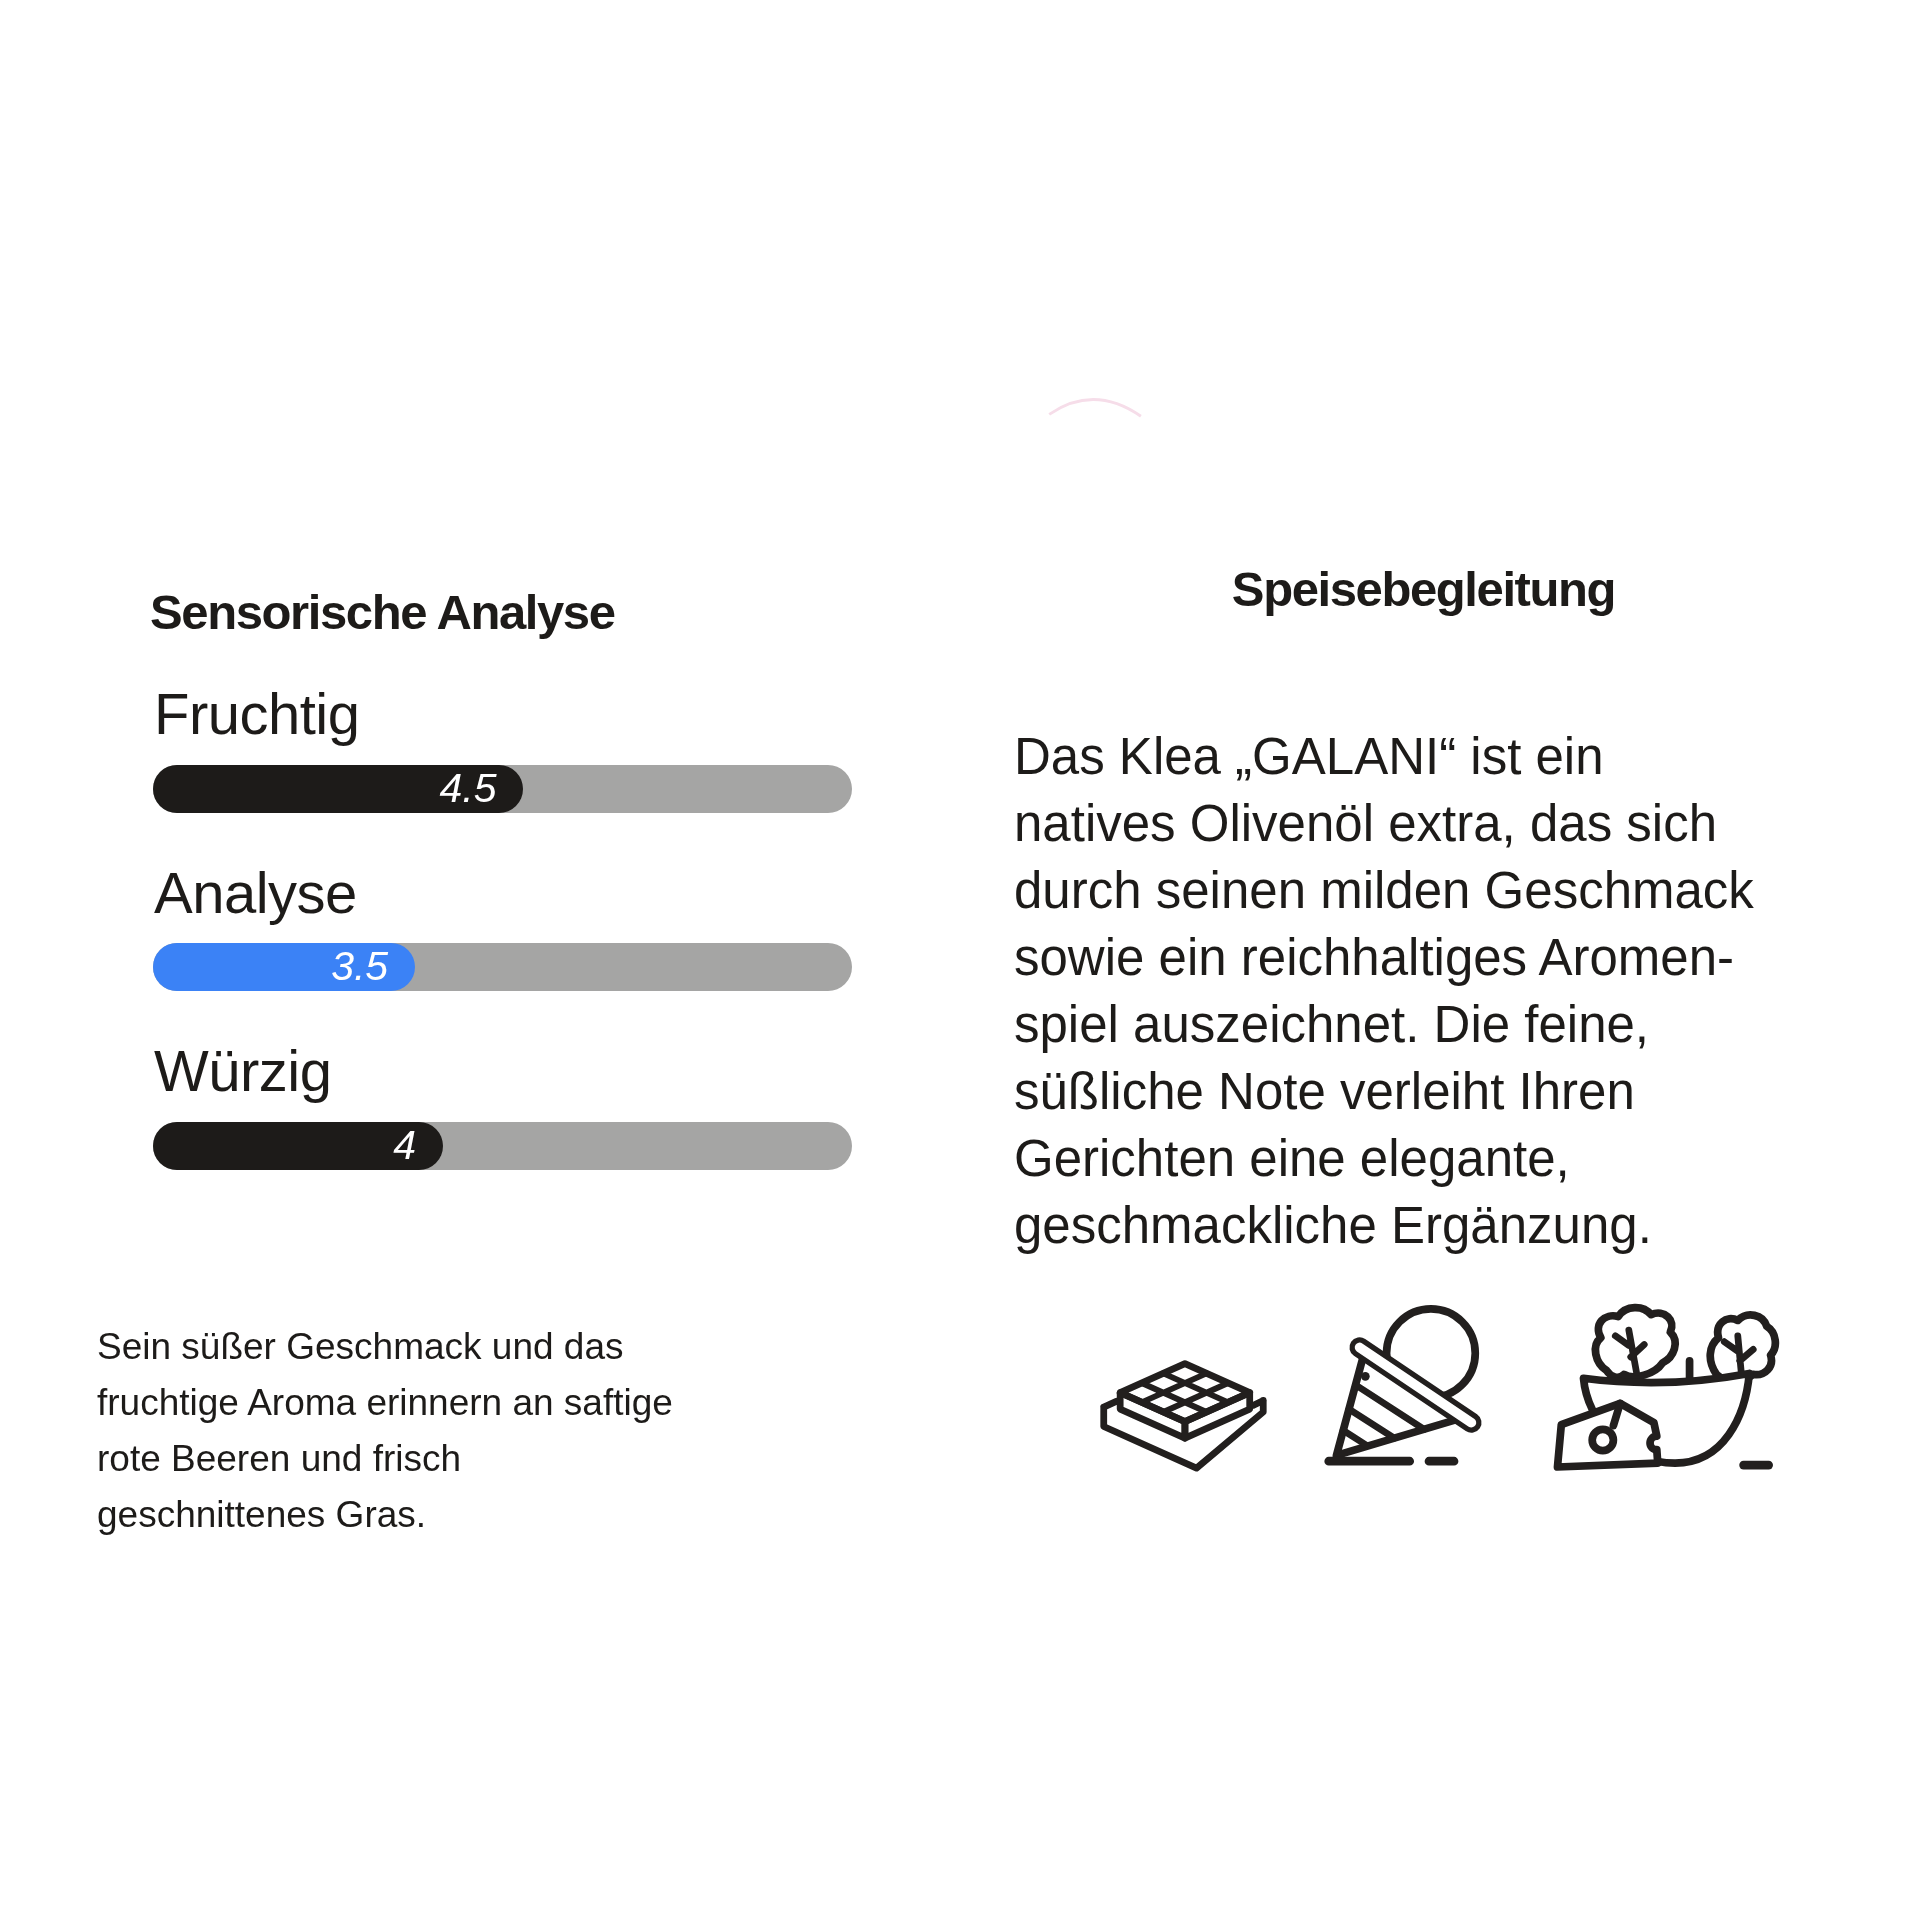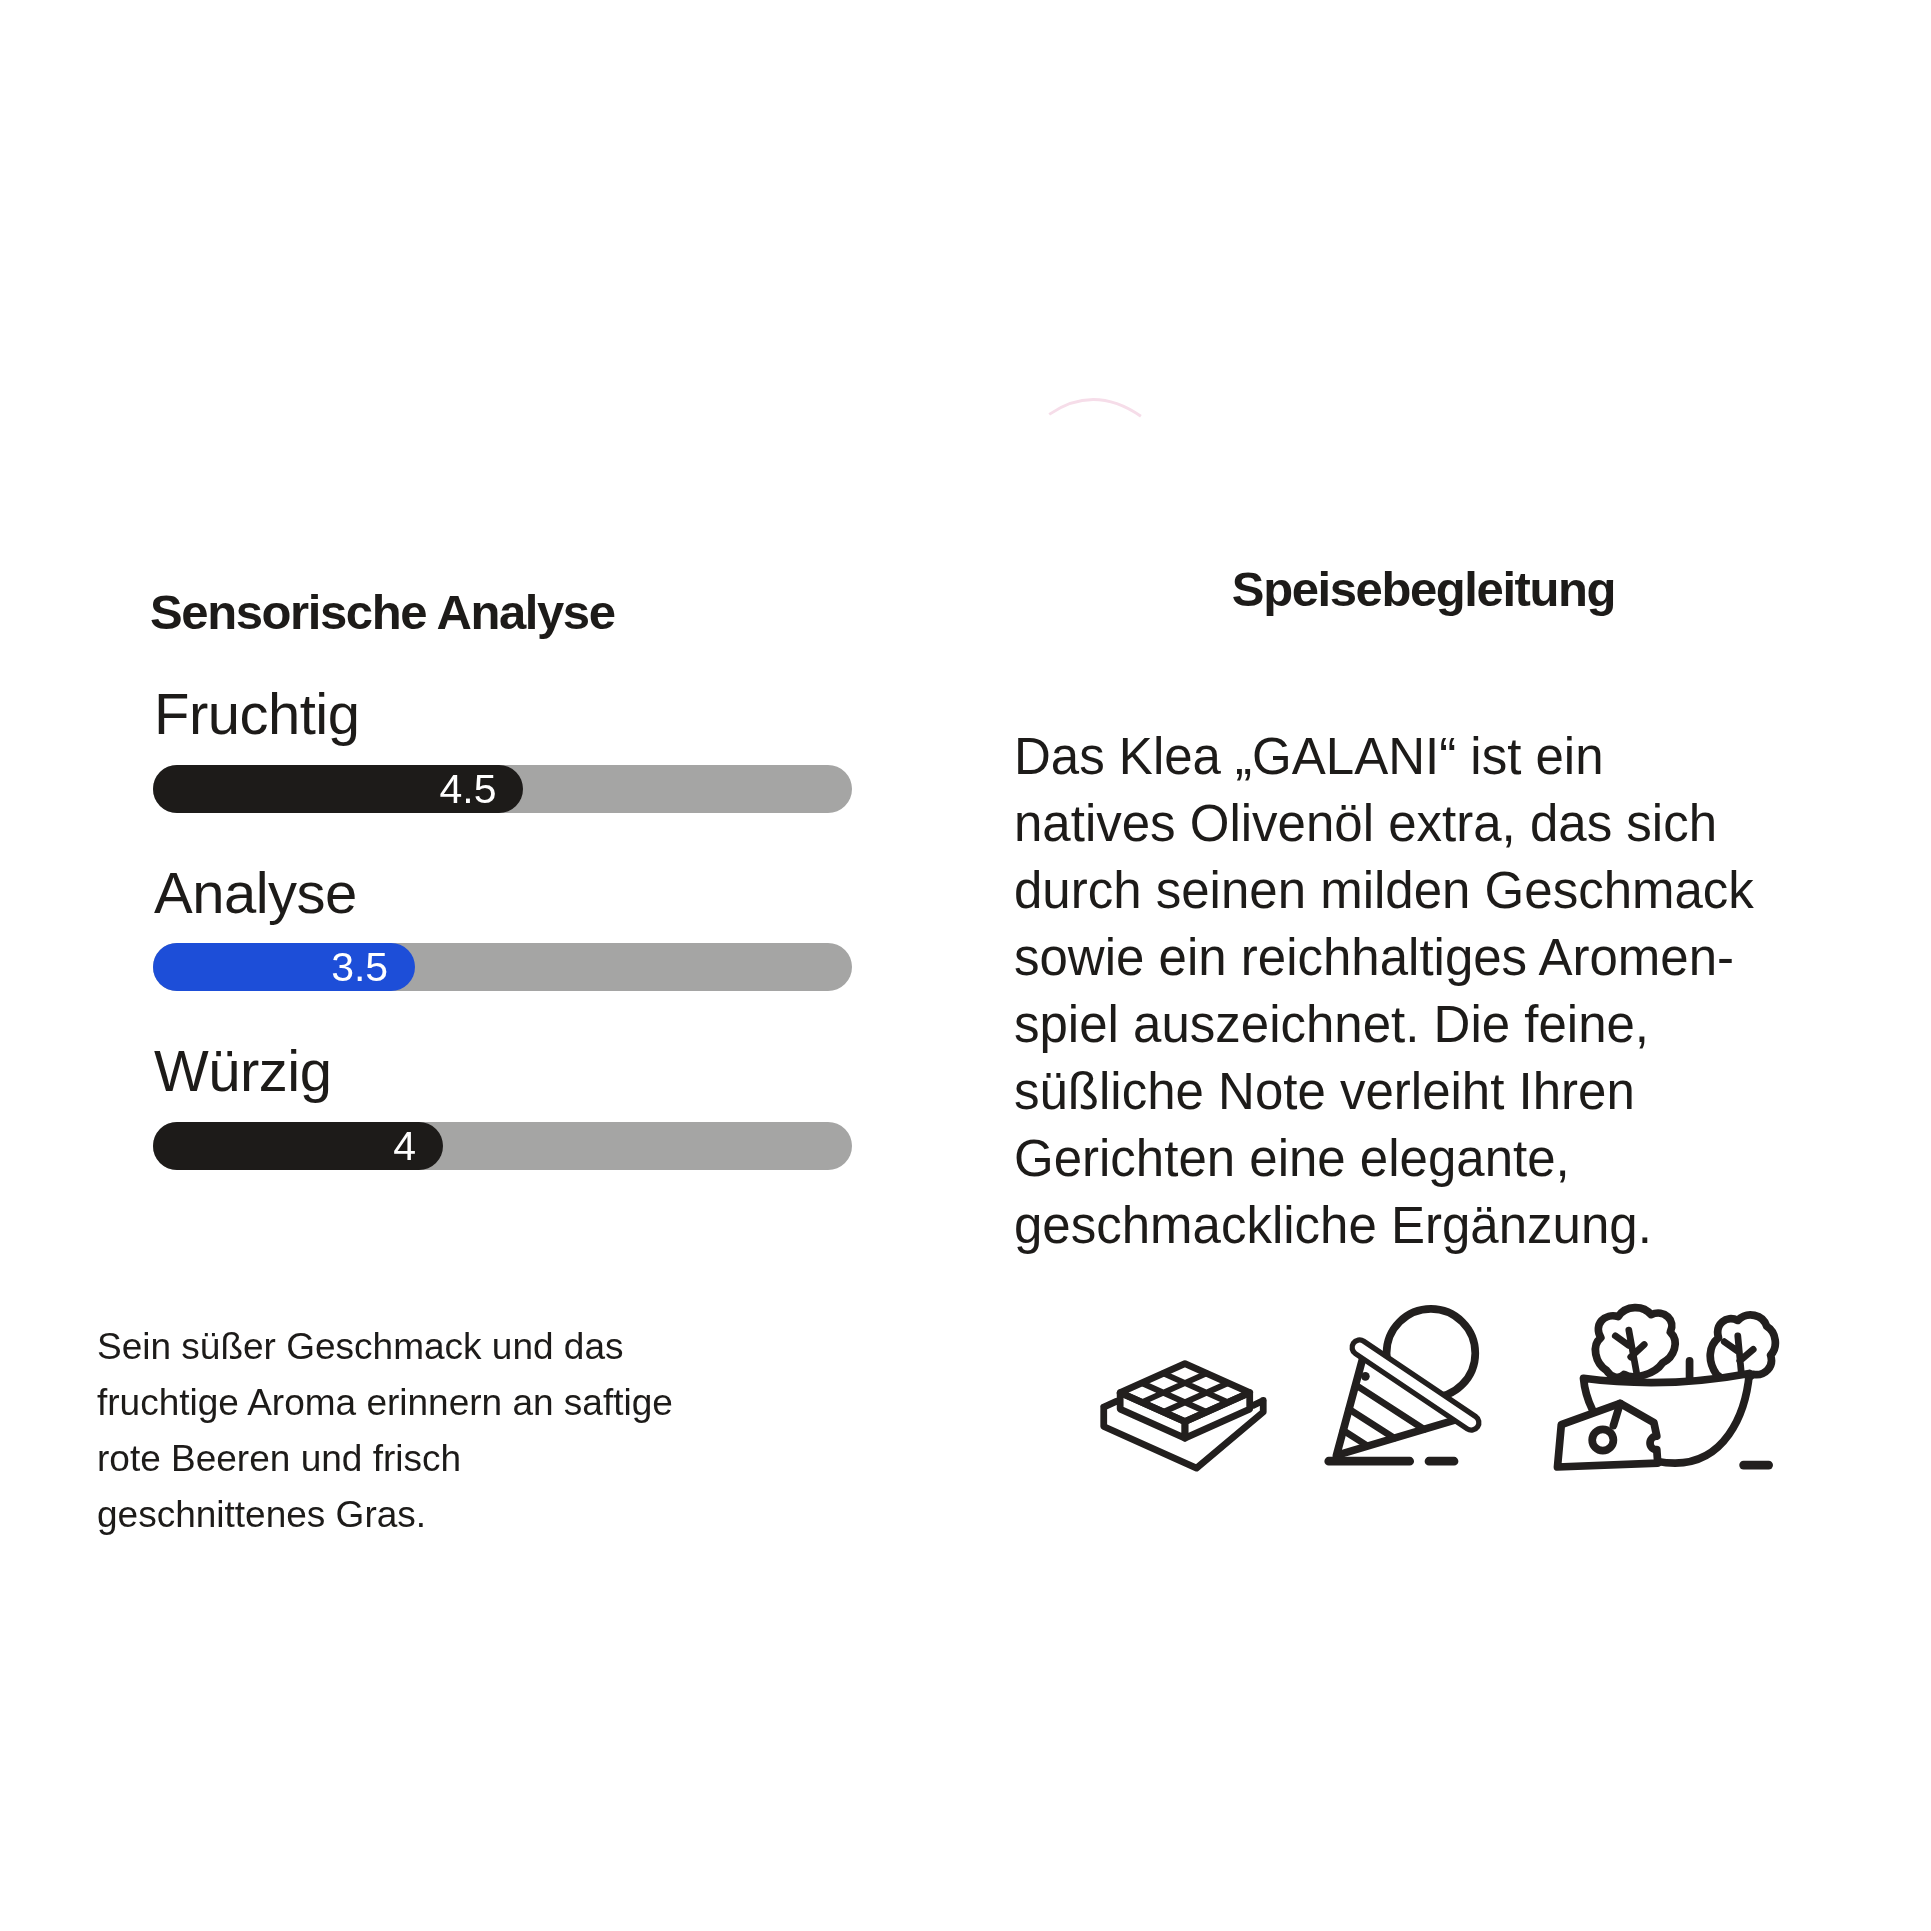--- a/index.html
+++ b/index.html
@@ -20,22 +20,22 @@
   #label-1{top:853px;}
   #label-2{top:1031px;}
   .track{
     left:153px;width:699px;height:48px;border-radius:24px;background:#a5a5a4;
   }
   #track-0{top:765px;}
   #track-1{top:943px;}
   #track-2{top:1122px;}
   .fill{
     height:48px;border-radius:24px;background:#1d1b19;
-    display:flex;align-items:center;justify-content:flex-end;
-    padding-right:27px;box-sizing:border-box;
+    display:flex;justify-content:flex-end;
+    padding-right:27px;box-sizing:border-box;font-style:italic;
   }
   .bar-value{font-size:41px;color:#ffffff;letter-spacing:0;}
   .para{white-space:pre-line;}
   #sensory-desc{left:97px;top:1282px;width:811px;font-size:37px;line-height:56px;}
   #pairing-desc{left:1014px;top:672px;width:821px;font-size:51px;line-height:67px;}
   #faint-arc{left:1043px;top:380px;}
   #chocolate-icon{left:1067px;top:1352px;}
   #ice-cream-icon{left:1321px;top:1299px;}
   #salad-icon{left:1543px;top:1299px;}
 </style>
@@ -50,21 +50,21 @@
 
 <div id="label-0" class="abs bar-label">Fruchtig</div>
 <div id="track-0" class="abs track" style="background-color: rgb(165, 165, 164);">
   <div class="fill" style="width: 53%; background-color: rgb(29, 27, 25);">
     <span class="bar-value">4.5</span>
   </div>
 </div>
 
 <div id="label-1" class="abs bar-label">Analyse</div>
 <div id="track-1" class="abs track" style="background-color: rgb(165, 165, 164);">
-  <div class="fill" style="width: 37.5%; background-color: #1d4ed8;">
+  <div class="fill" style="width: 37.5%; background-color: #3b82f6;">
     <span class="bar-value">3.5</span>
   </div>
 </div>
 
 <div id="label-2" class="abs bar-label">Würzig</div>
 <div id="track-2" class="abs track" style="background-color: rgb(165, 165, 164);">
   <div class="fill" style="width: 41.5%; background-color: rgb(29, 27, 25);">
     <span class="bar-value">4</span>
   </div>
 </div>

